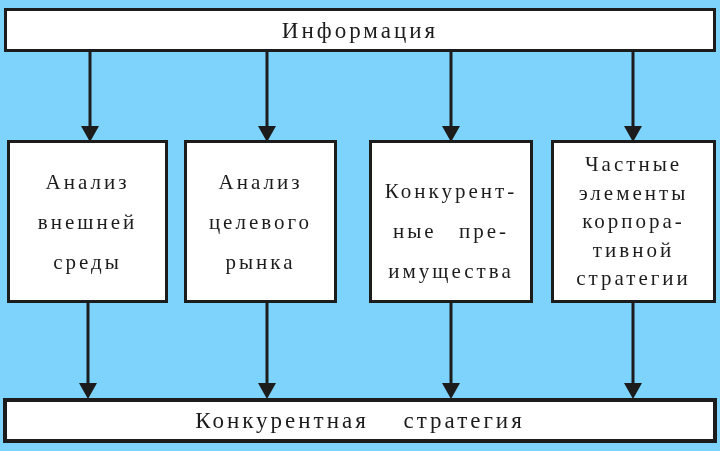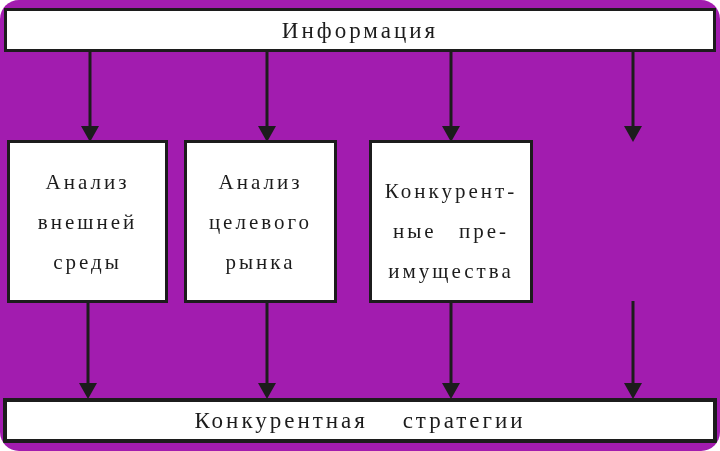--- a/index.html
+++ b/index.html
@@ -1,24 +1,23 @@
 <!DOCTYPE html>
 <html><head>
 <meta charset="utf-8">
 <style>
   html, body { margin: 0; padding: 0; background: #ffffff; }
   .stage {
     position: relative;
     width: 720px;
     height: 451px;
-    background: #a21caf;
+    background: #7dd3fc;
     font-family: "Liberation Serif", "DejaVu Serif", serif;
     color: #1c1c1c;
     overflow: hidden;
-    border-radius: 19px;
   }
   .box {
     position: absolute;
     box-sizing: border-box;
     border: 3px solid #1c1c1c;
     background: #ffffff;
     display: flex;
     align-items: center;
     justify-content: center;
     text-align: center;
@@ -107,35 +106,42 @@
   <div class="box mb1">
     <span class="label">Анализ
 целевого
 рынка</span>
   </div>
   <div class="box mb2">
     <span class="label">Конкурент-
 ные пре-
 имущества</span>
   </div>
+  <div class="box mb3">
+    <span class="label">Частные
+элементы
+корпора-
+тивной
+стратегии</span>
+  </div>
 
   <div class="arrow a-bot ax0b">
     <div class="shaft"></div>
     <div class="head"></div>
   </div>
   <div class="arrow a-bot ax1b">
     <div class="shaft"></div>
     <div class="head"></div>
   </div>
   <div class="arrow a-bot ax2b">
     <div class="shaft"></div>
     <div class="head"></div>
   </div>
   <div class="arrow a-bot ax3b">
     <div class="shaft"></div>
     <div class="head"></div>
   </div>
 
   <div class="box bottom-box">
-    <span class="label">Конкурентная стратегии</span>
+    <span class="label">Конкурентная стратегия</span>
   </div>
 
 </div>
 
 </body></html>

